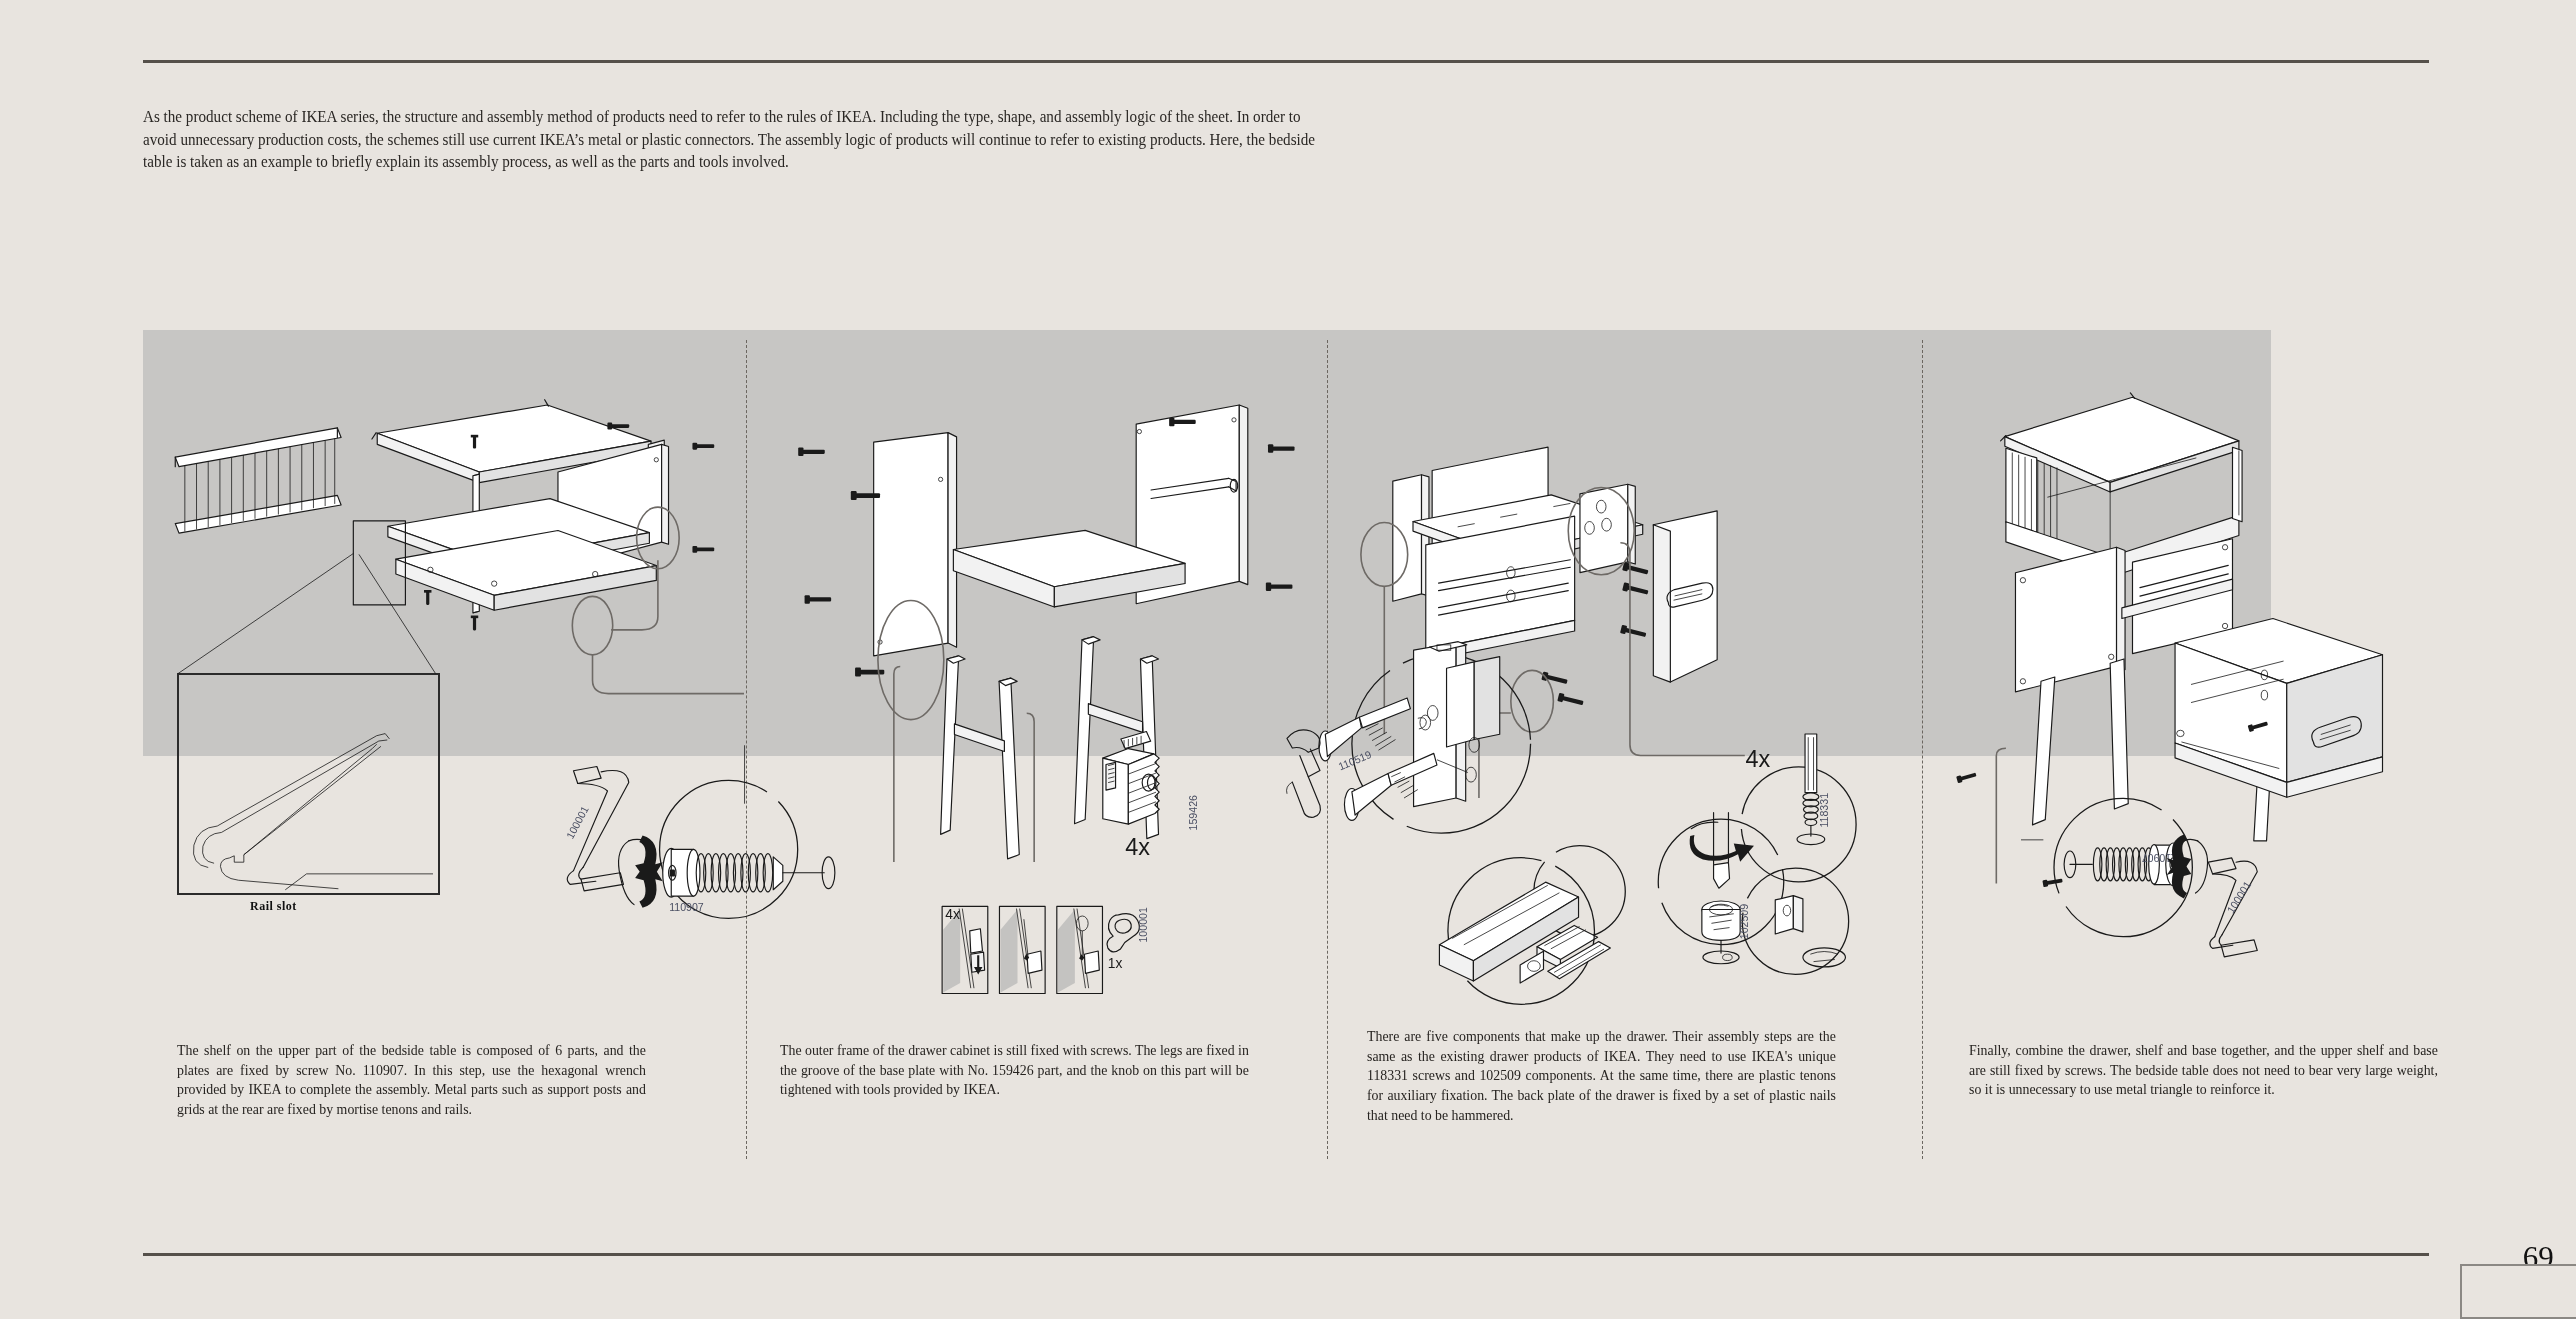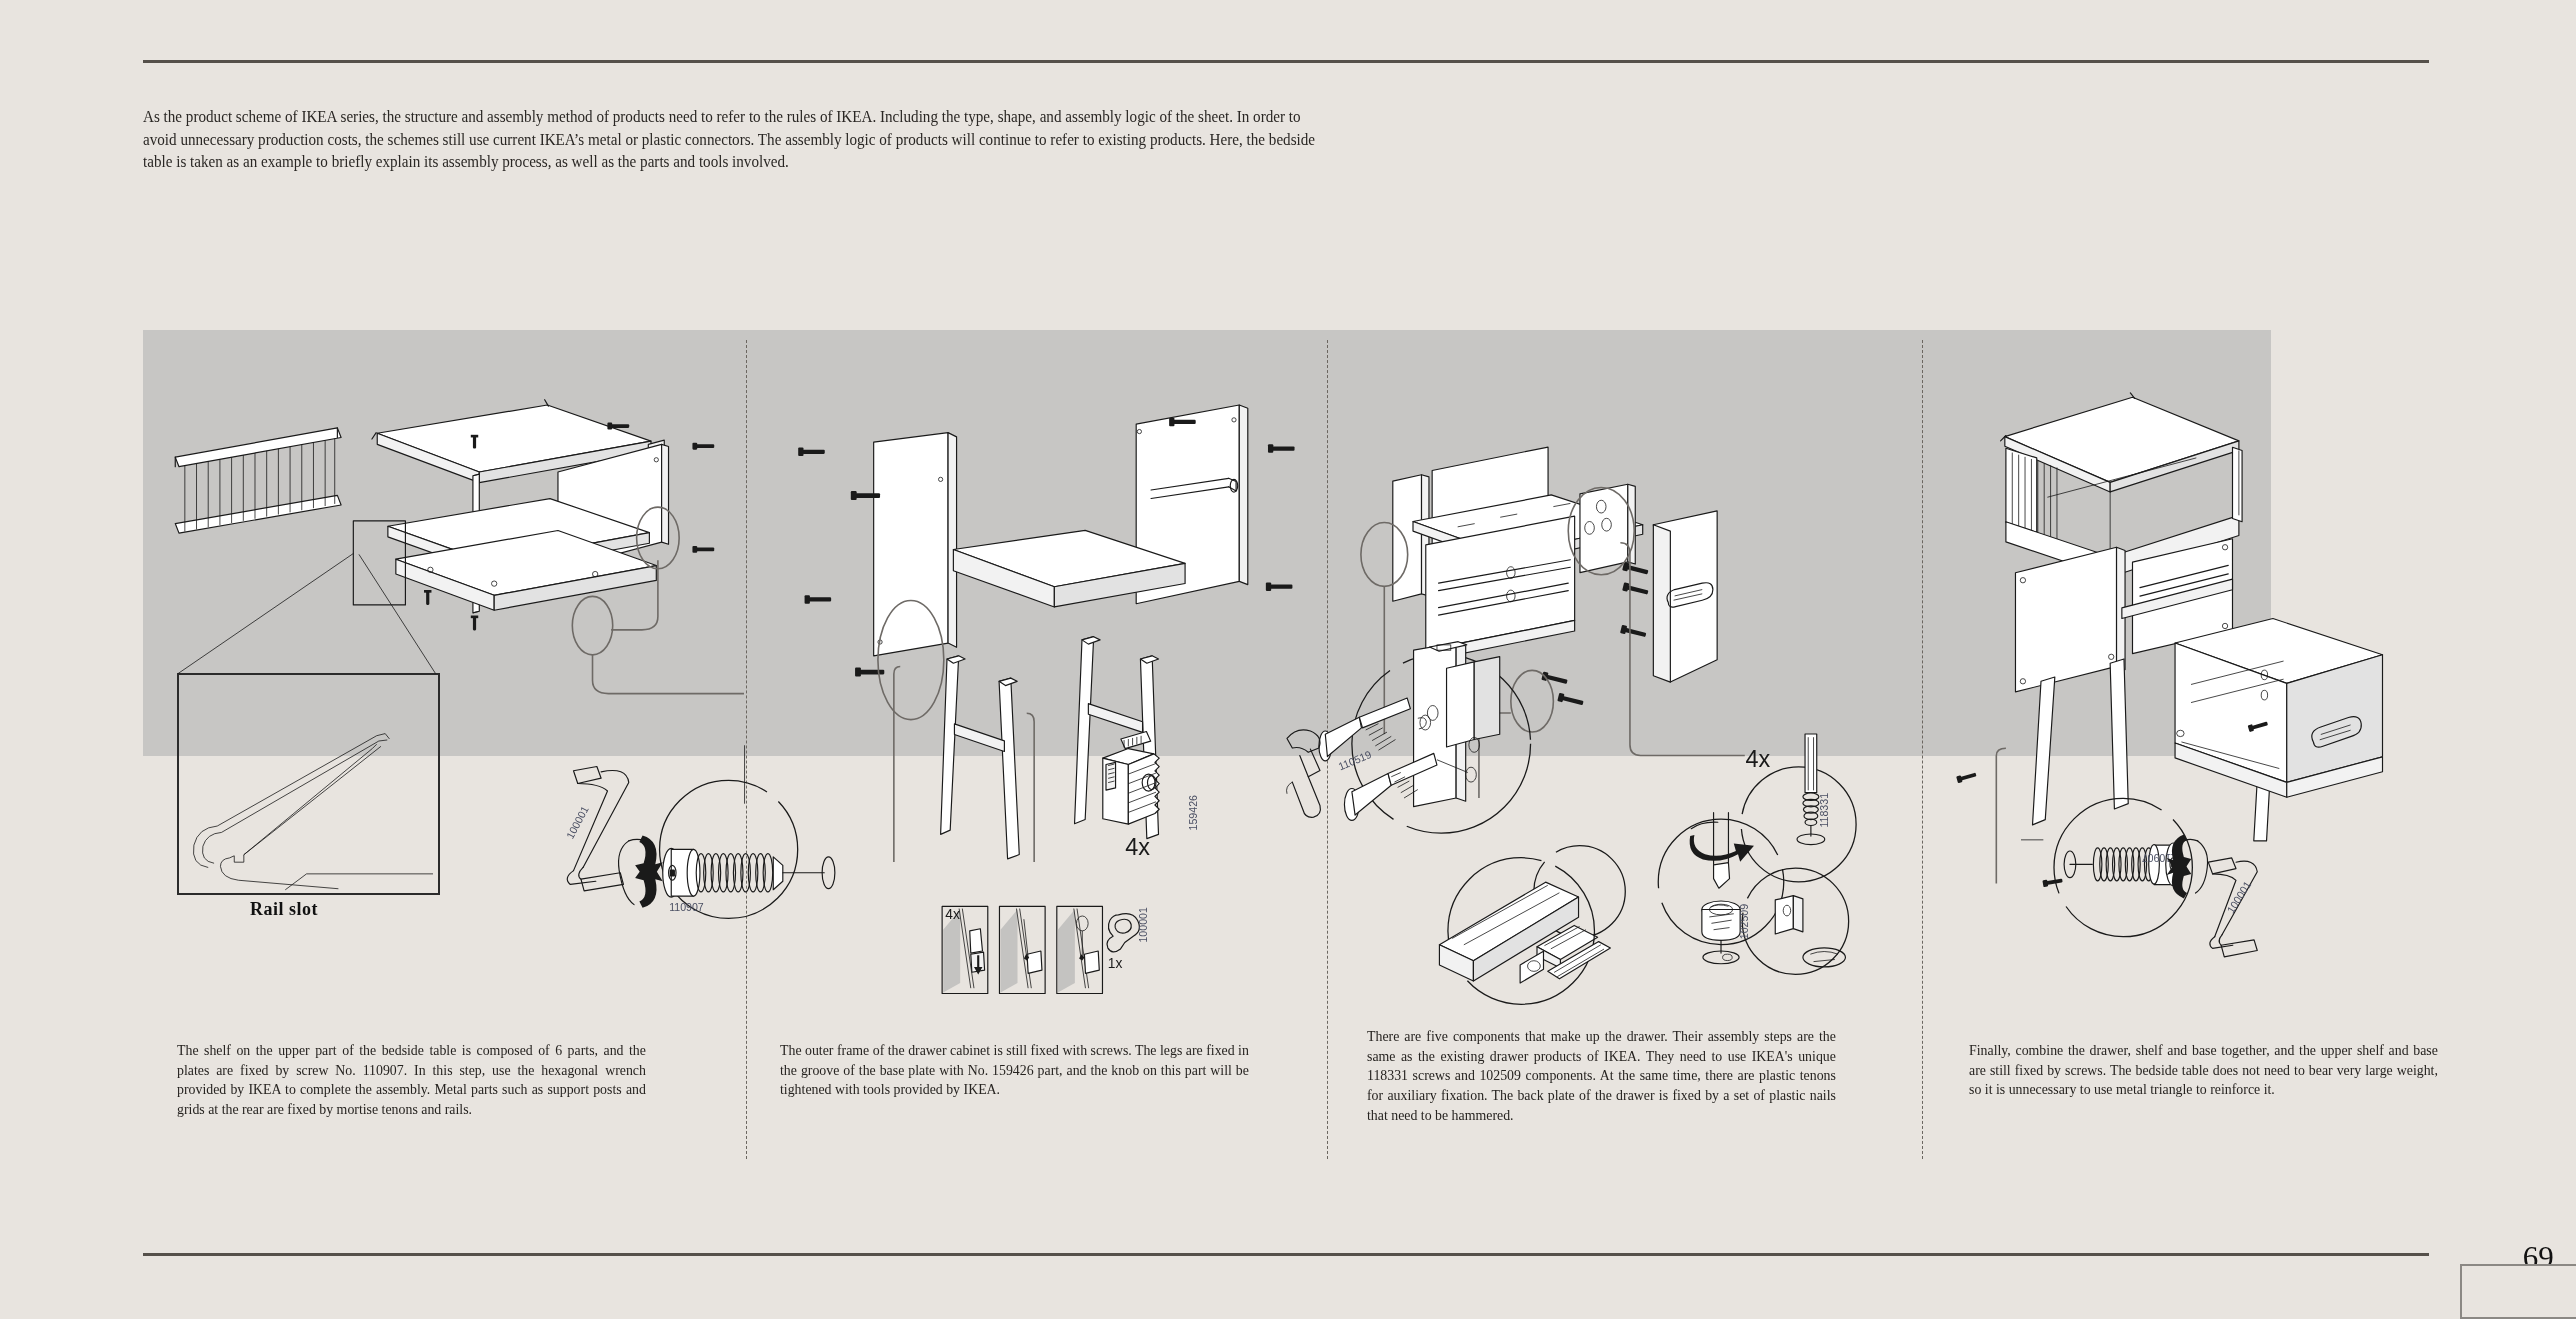--- a/index.html
+++ b/index.html
@@ -66,21 +66,21 @@
   .pl{fill:#ffffff;stroke:#1a1a1a;stroke-width:2.2;stroke-linejoin:round;}
   .pl-s{fill:#f2f2f2;stroke:#1a1a1a;stroke-width:2.2;stroke-linejoin:round;}
   .pl-d{fill:#e2e2e2;stroke:#1a1a1a;stroke-width:2.2;stroke-linejoin:round;}
   .dkt{fill:#1a1a1a;}
   .callout{fill:none;stroke:#6e6a66;stroke-width:3;}
   .detcirc{fill:none;stroke:#1a1a1a;stroke-width:2.4;stroke-dasharray:330 28;}
   .partno{font-family:"Liberation Sans",sans-serif;font-size:20px;fill:#4a4f63;}
   .qty{font-family:"Liberation Sans",sans-serif;font-size:44px;fill:#1a1a1a;}
   .qty-s{font-family:"Liberation Sans",sans-serif;font-size:26px;fill:#1a1a1a;}
   .railcap{
-    position:absolute;font-size:18px;font-weight:700;color:#111;
+    position:absolute;font-size:12px;font-weight:700;color:#111;
     font-family:"Liberation Serif",serif;letter-spacing:0.5px;
   }
   .railbox{position:absolute;border:2.1px solid #2b2b2b;background:transparent;}
 </style>
 </head>
 <body>
 
 <div class="page">
 
   <div class="rule-top"></div>

